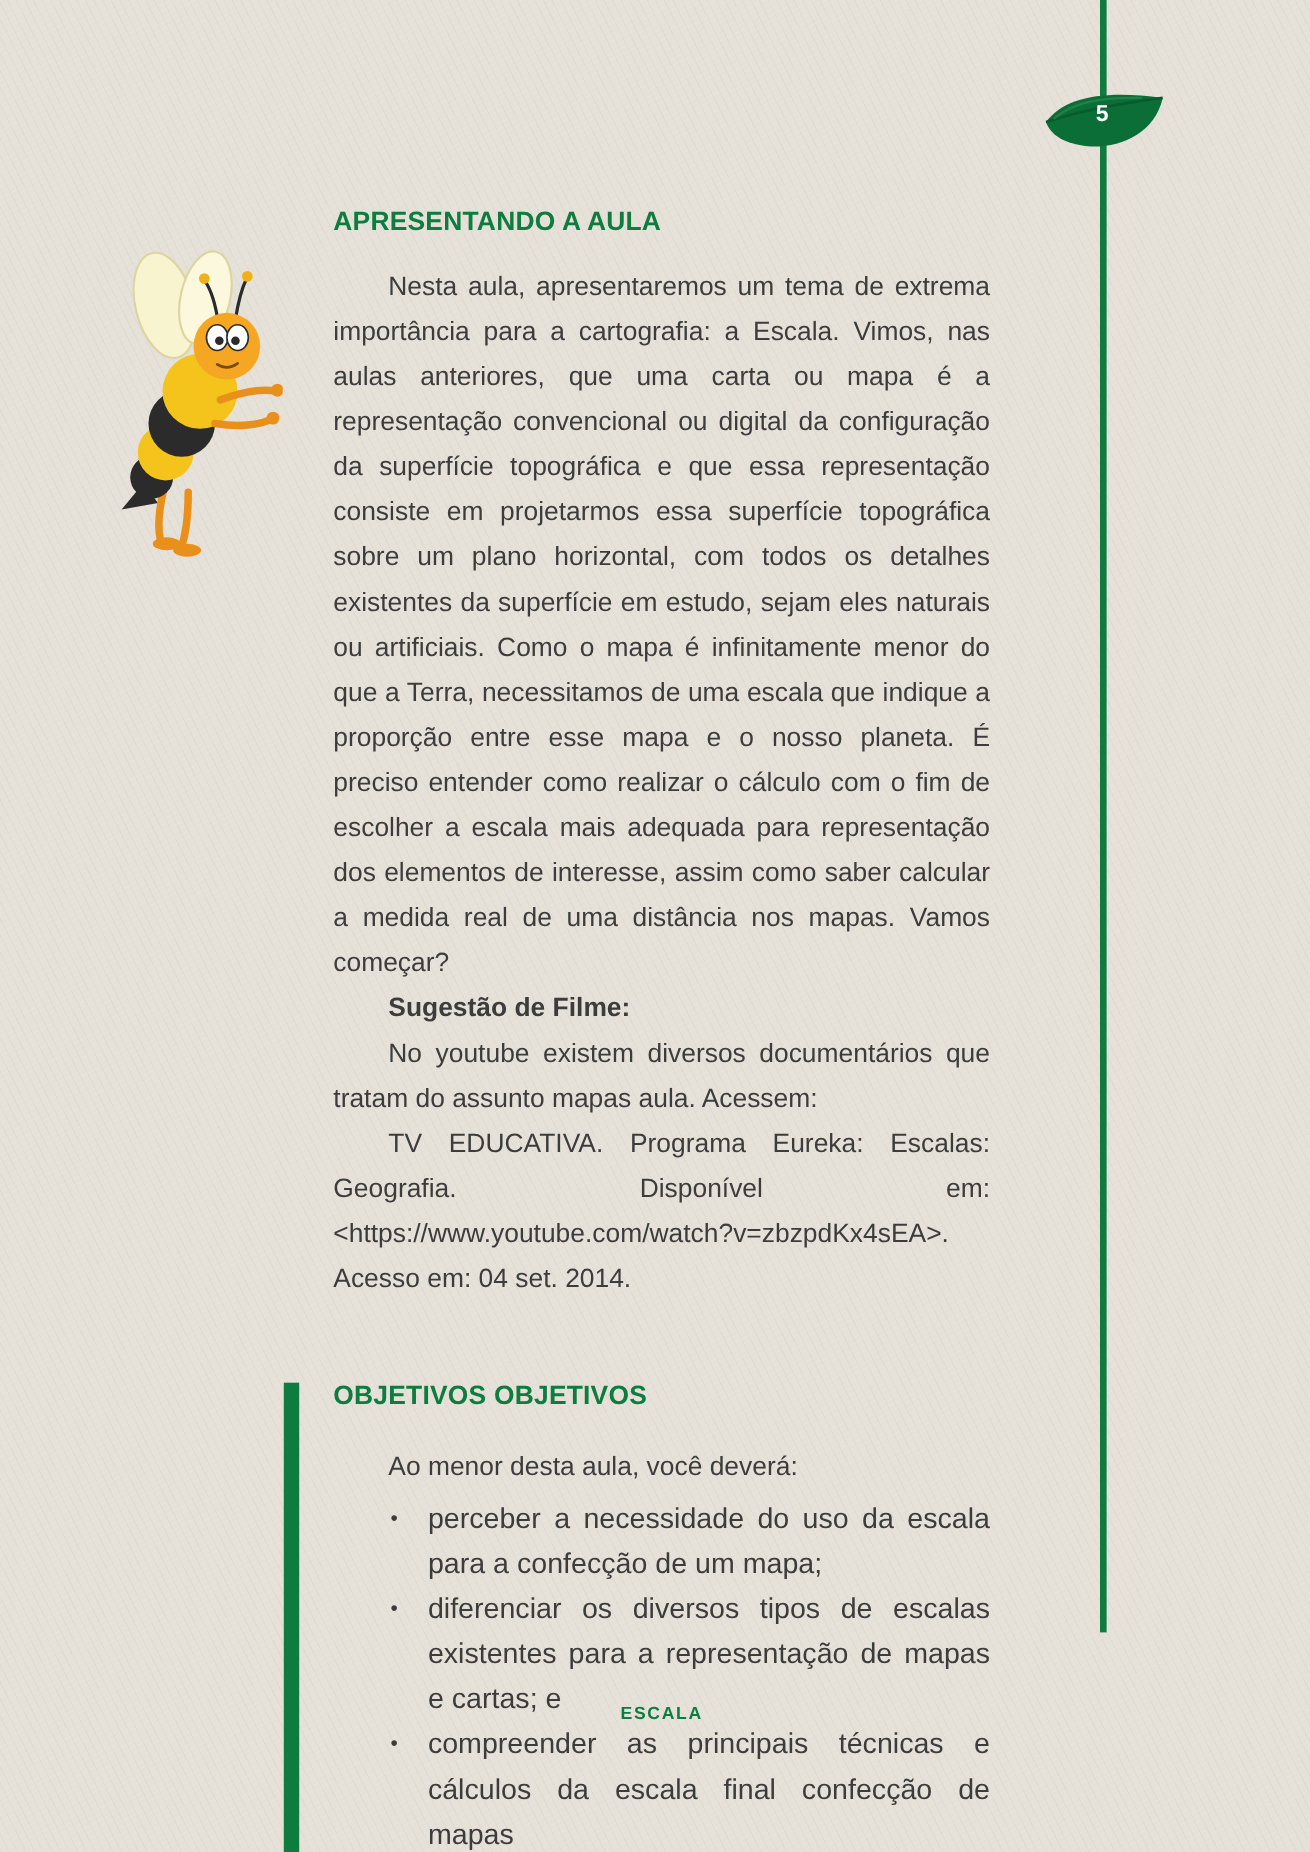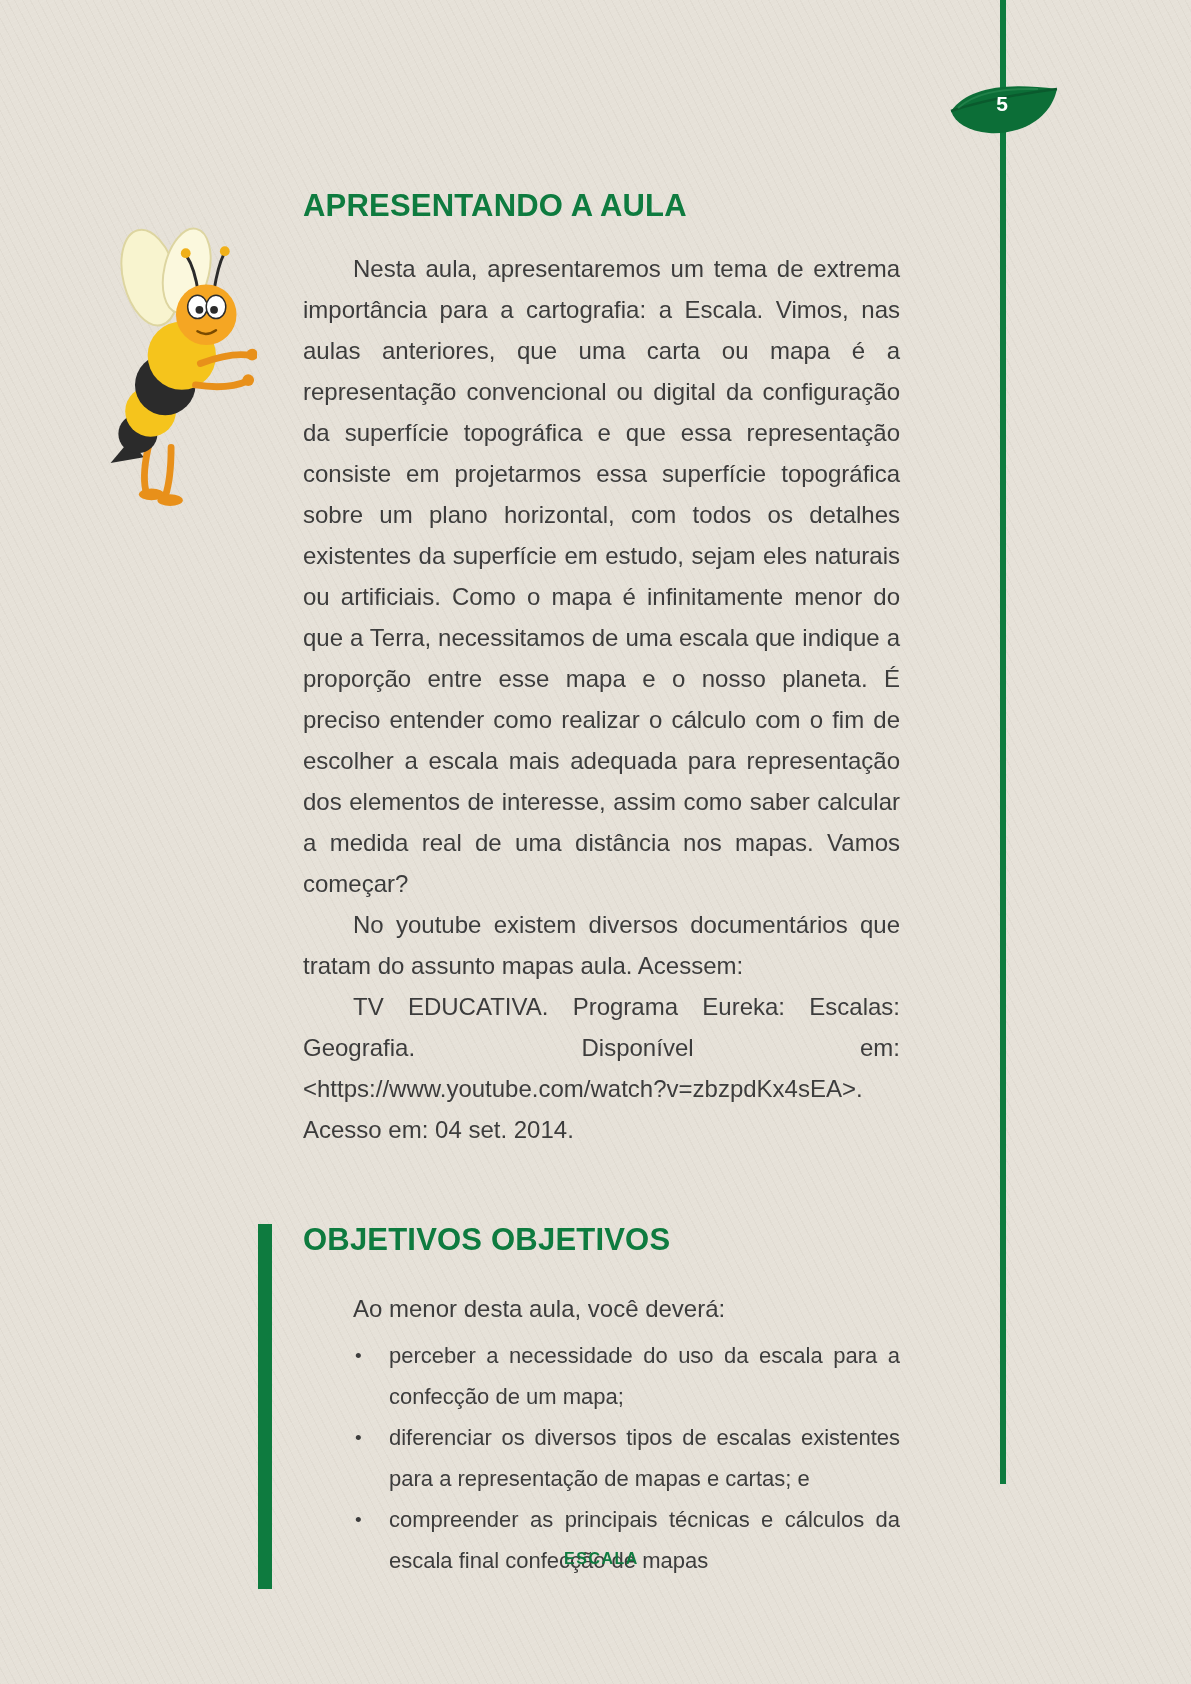--- a/index.html
+++ b/index.html
@@ -44,21 +44,21 @@
   }
   .content {
     position: absolute;
     left: 303px; top: 188px;
     width: 597px;
     color: #3c3c3c;
   }
   h1.sec-title, h2.sec-title {
     margin: 0;
     color: #0e7b3f;
-    font-size: 31px;
+    font-size: 24px;
     font-weight: bold;
     letter-spacing: 0.2px;
   }
   p.body {
     margin: 0;
     font-size: 24px;
     line-height: 41px;
     text-align: justify;
   }
   p.indent { text-indent: 50px; }
@@ -87,21 +87,21 @@
   }
   ul.bullets .dot {
     flex: 0 0 34px;
     margin-left: 52px;
     font-size: 19px;
     line-height: 41px;
     color: #3c3c3c;
   }
   ul.bullets .li-text {
     flex: 1;
-    font-size: 22px;
+    font-size: 26px;
     line-height: 41px;
     text-align: justify;
   }
   .footer {
     position: absolute;
     left: 303px; top: 1550px;
     width: 597px;
     text-align: center;
     color: #0e7b3f;
     font-weight: bold;
@@ -161,20 +161,21 @@
       <path d="M149 117 Q158 123 168 116" stroke="#7a4a00" stroke-width="2.5" fill="none" stroke-linecap="round"></path>
     </svg>
   </div>
 
   <div class="content">
 
     <h1 class="sec-title">APRESENTANDO A AULA</h1>
 
     <p class="body indent first-para">Nesta aula, apresentaremos um tema de extrema importância para a cartografia: a Escala. Vimos, nas aulas anteriores, que uma carta ou mapa é a representação convencional ou digital da configuração da superfície topográfica e que essa representação consiste em projetarmos essa superfície topográfica sobre um plano horizontal, com todos os detalhes existentes da superfície em estudo, sejam eles naturais ou artificiais. Como o mapa é infinitamente menor do que a Terra, necessitamos de uma escala que indique a proporção entre esse mapa e o nosso planeta. É preciso entender como realizar o cálculo com o fim de escolher a escala mais adequada para representação dos elementos de interesse, assim como saber calcular a medida real de uma distância nos mapas. Vamos começar?</p>
 
+    <p class="body indent bold">Sugestão de Filme:</p>
 
     <p class="body indent">No youtube existem diversos documentários que tratam do assunto mapas aula. Acessem:</p>
 
     <p class="body indent">TV EDUCATIVA. Programa Eureka: Escalas: Geografia. Disponível em: &lt;https://www.youtube.com/watch?v=zbzpdKx4sEA&gt;. Acesso em: 04 set. 2014.</p>
 
     <div class="objectives">
       <div class="green-bar"></div>
 
       <h2 class="sec-title">OBJETIVOS OBJETIVOS</h2>
 

